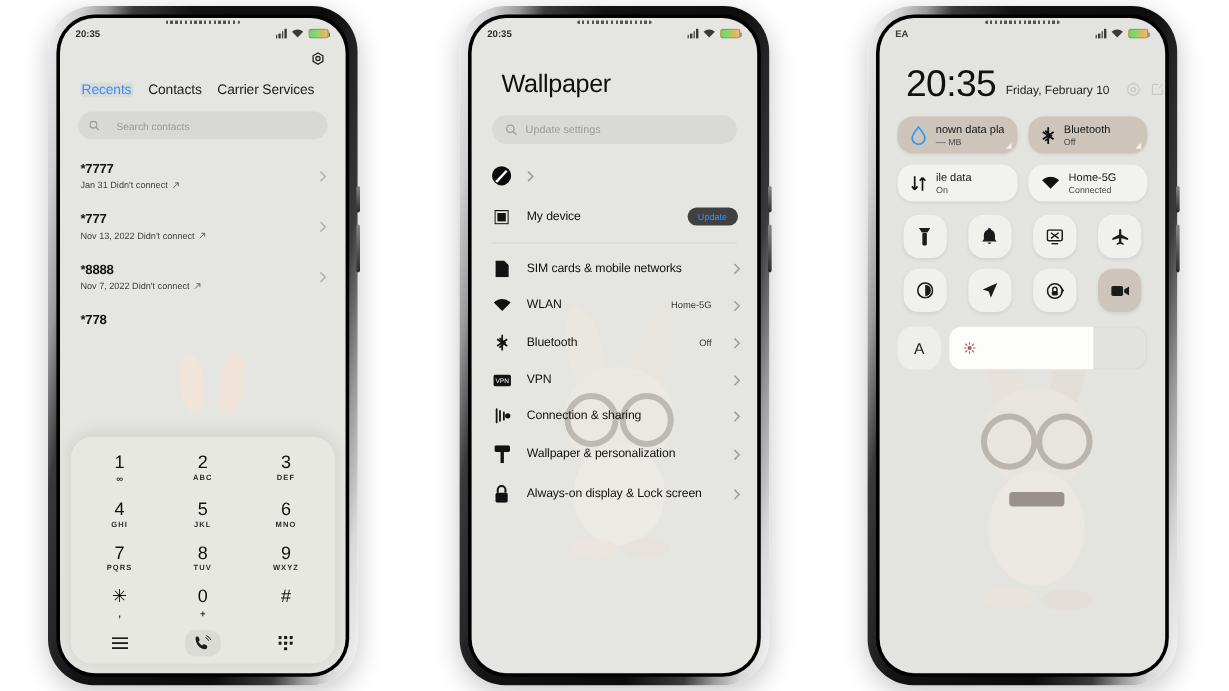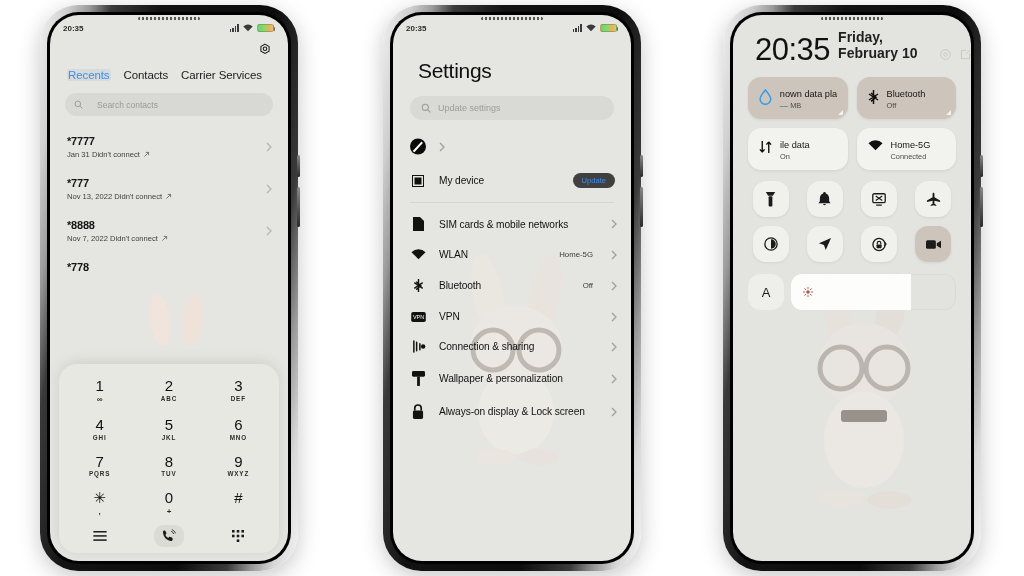--- a/index.html
+++ b/index.html
@@ -123,26 +123,26 @@
   .set-sub { font-size: 7.6px; color: #3b3b3b; margin-top: 2px; }
   .set-val { font-size: 7.8px; color: #3a3a3a; margin-right: 5px; white-space: nowrap; }
   .badge { font-size: 7.6px; color: #3a8ef6; background: #404040; border-radius: 9px; padding: 3px 9px; margin-right: 2px; }
   .divider { height: 1px; background: rgba(0,0,0,.07); margin: 5px 17px; }
 
   
   .p3 .screen { background: #e3e3df; }
   .cc-carrier { font-size: 8px; color: #3a3a3a; font-weight: 600; }
   .cc-clockrow { display:flex; align-items: flex-end; gap: 8px; padding: 14px 0 0 22px; position: relative; z-index: 6; }
   .cc-time { font-size: 31px; color: #111; font-weight: 300; letter-spacing: -.5px; line-height: .95; }
-  .cc-date { font-size: 14px; color: #1f1f1f; font-weight: 700; padding-bottom: 3px; }
+  .cc-date { font-size: 10px; color: #1f1f1f; font-weight: 400; padding-bottom: 3px; }
   .cc-headicons { display:flex; gap: 9px; padding-bottom: 4px; margin-left: 6px; color: #c9c9c4; }
 
   .cc-tiles { display: grid; grid-template-columns: 1fr 1fr; gap: 9px; padding: 13px 15px 0 15px; position: relative; z-index: 6; }
   .tile {
-    height: 42px; border-radius: 13px; display: flex; 
+    height: 31px; border-radius: 13px; display: flex; align-items: center;
     gap: 8px; padding: 12px 11px; position: relative; overflow: hidden;
     box-shadow: 0 1px 3px rgba(0,0,0,.08);
   }
   .tile.on { background: #cdc4bb; }
   .tile.off { background: #f2f2ef; }
   .tile-txt { min-width: 0; }
   .tile-lbl { font-size: 9.2px; color: #141414; white-space: nowrap; overflow: hidden; }
   .tile-sub { font-size: 7.4px; color: #4a4a4a; margin-top: 1.5px; }
   .tile .corner { position: absolute; right: 5px; bottom: 4px; width: 0; height: 0; border-left: 5px solid transparent; border-bottom: 5px solid rgba(255,255,255,.75); }
 
@@ -360,21 +360,21 @@
                 <i></i>
                 <i></i>
               </span>
             <svg width="10" height="8" viewBox="0 0 12 9">
                 <path d="M6 8.3 0.4 2.6A8 8 0 0 1 11.6 2.6Z" fill="#3a3a3a"></path>
               </svg>
             <span class="batt"></span>
           </span>
         </div>
 
-        <div class="set-title">Settings</div>
+        <div class="set-title">Wallpaper</div>
 
         <div class="set-search">
           <svg width="10" height="10" viewBox="0 0 14 14">
             <circle cx="6" cy="6" r="4.3" fill="none" stroke="#9c9c98" stroke-width="1.5"></circle>
             <line x1="9.3" y1="9.3" x2="13" y2="13" stroke="#9c9c98" stroke-width="1.5"></line>
           </svg>
           <span class="ph">Update settings</span>
         </div>
 
         <div class="wallpaper">
@@ -529,20 +529,35 @@
     </div>
   </div>
 
   <div class="phone p3">
     <div class="side-btn a"></div>
     <div class="side-btn b"></div>
     <div class="bezel">
       <div class="screen">
         <div class="notch-dots"></div>
 
+        <div class="statusbar">
+          <span class="cc-carrier">EA</span>
+          <span class="sb-icons">
+            <span class="bars">
+                <i></i>
+                <i></i>
+                <i></i>
+                <i></i>
+              </span>
+            <svg width="10" height="8" viewBox="0 0 12 9">
+                <path d="M6 8.3 0.4 2.6A8 8 0 0 1 11.6 2.6Z" fill="#3a3a3a"></path>
+              </svg>
+            <span class="batt"></span>
+          </span>
+        </div>
 
         <div class="wallpaper">
           <svg style="position:absolute;left:56px;top:255px;" width="150" height="250" viewBox="0 0 150 250" opacity="0.62">
             <ellipse cx="48" cy="40" rx="14" ry="38" fill="#e8e0d8" transform="rotate(-12 48 40)"></ellipse>
             <ellipse cx="102" cy="40" rx="14" ry="38" fill="#e4dbd3" transform="rotate(12 102 40)"></ellipse>
             <ellipse cx="75" cy="95" rx="46" ry="42" fill="#ece6e0"></ellipse>
             <circle cx="52" cy="98" r="21" fill="none" stroke="#a39a92" stroke-width="5"></circle>
             <circle cx="98" cy="98" r="21" fill="none" stroke="#a39a92" stroke-width="5"></circle>
             <line x1="73" y1="96" x2="77" y2="96" stroke="#a39a92" stroke-width="4"></line>
             <ellipse cx="75" cy="170" rx="40" ry="48" fill="#f1ece7"></ellipse>

